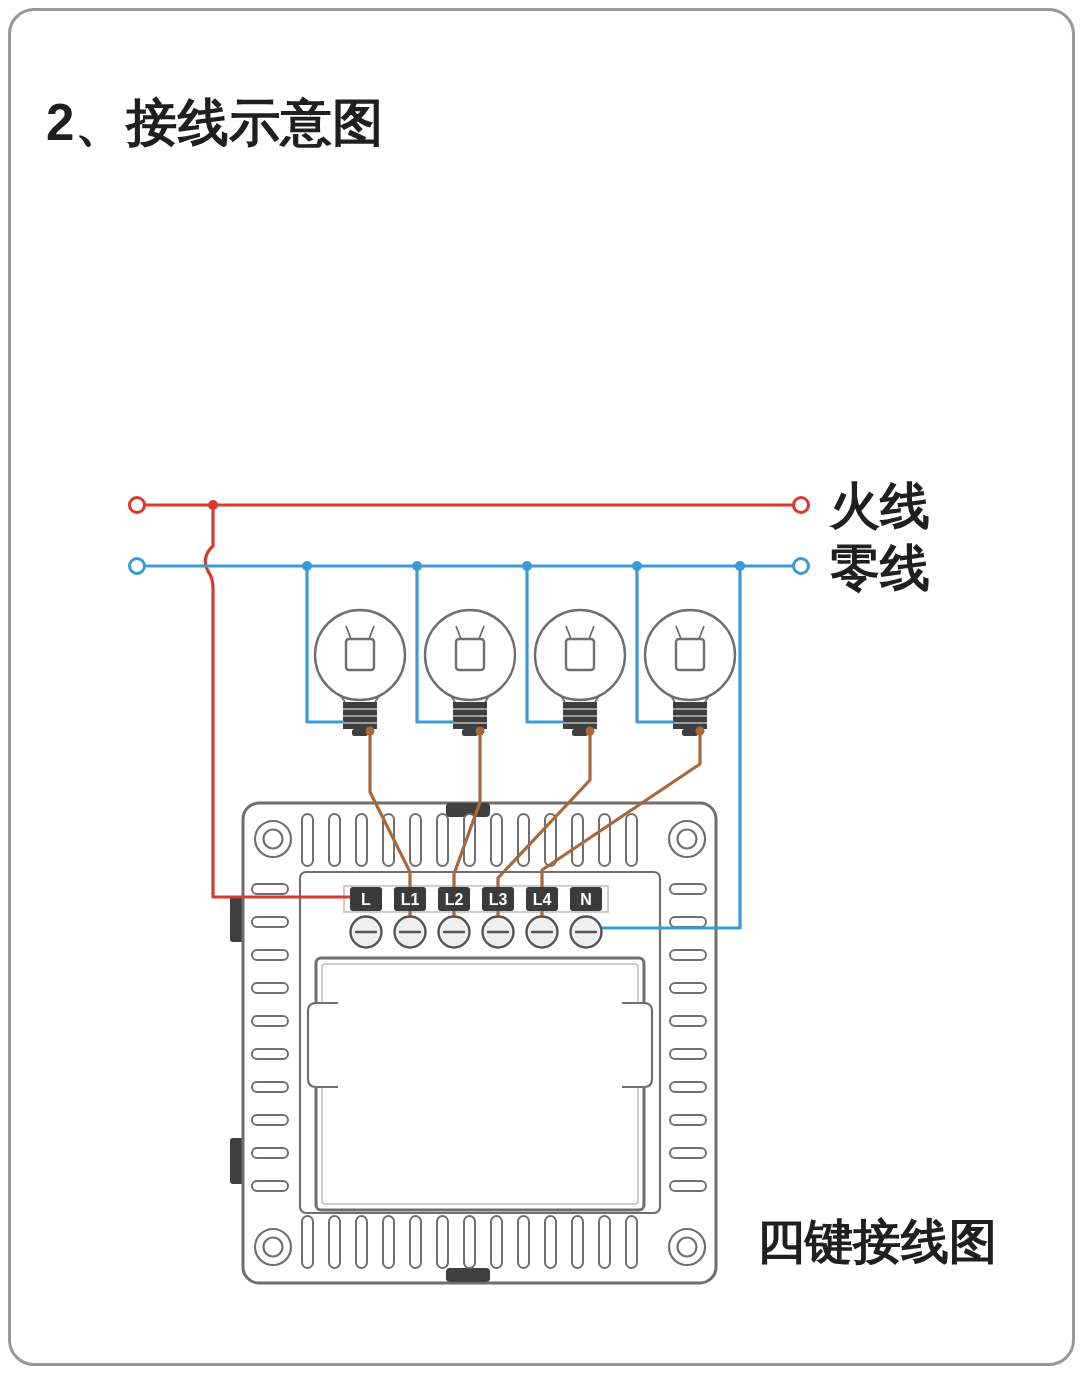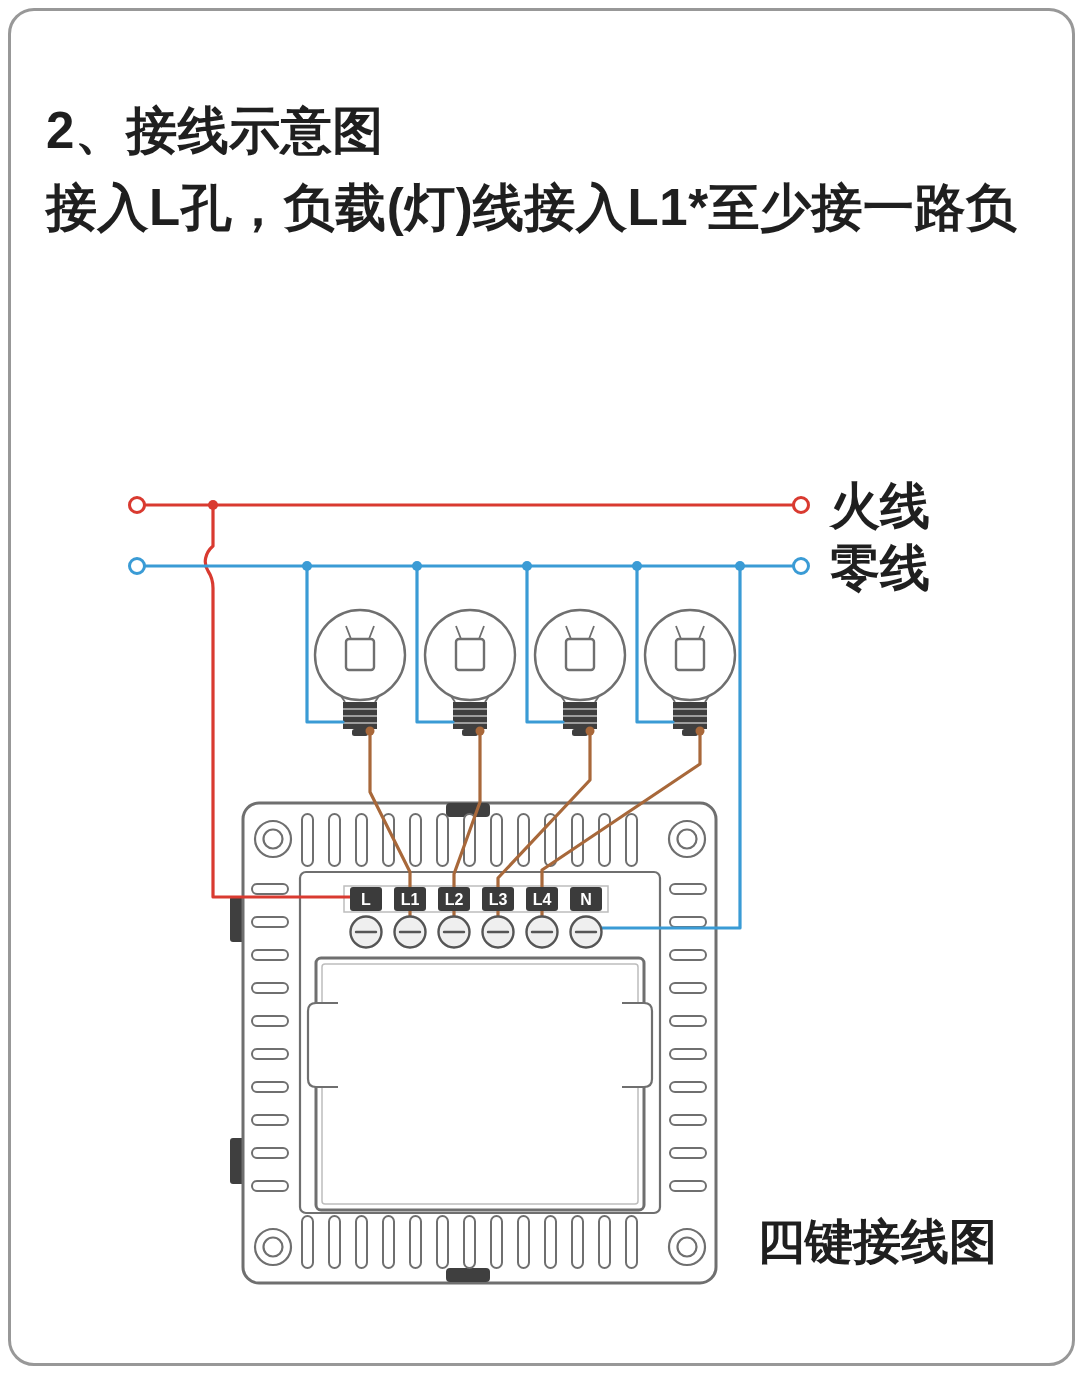--- a/index.html
+++ b/index.html
@@ -5,21 +5,21 @@
   html,body { margin:0; padding:0; background:#ffffff; }
   .page {
     position:relative; width:1083px; height:1374px; background:#fff; overflow:hidden;
     font-family:"Liberation Sans", sans-serif; color:#232323;
   }
   .card-frame {
     position:absolute; inset:8px; border:3px solid #989898; border-radius:26px;
     pointer-events:none;
   }
   .text-block {
-    position:absolute; left:46px; top:92px; width:990px;
+    position:absolute; left:46px; top:84px; width:990px;
     font-size:51px; line-height:77px; font-weight:600; color:#1f1f1f;
     letter-spacing:0.5px;
   }
   .diagram-svg { position:absolute; left:0; top:0; width:1083px; height:1374px; }
 
   
   .wire { fill:none; stroke-width:3.2; stroke-linejoin:round; stroke-linecap:round; }
   .live    { stroke:var(--live,#d93a30); }
   .neutral { stroke:var(--neutral,#3a9bd5); }
   .load    { stroke:var(--load,#a8683a); }
@@ -52,21 +52,20 @@
                   font-family:"Liberation Sans", sans-serif; }
 </style>
 </head>
 <body>
 
 <div class="page">
   <div class="card-frame"></div>
 
   <div class="text-block">
     <div>2、接线示意图</div>
-    <div>接入L孔，负载(灯)线接入L1*至少接一路负</div>
   </div>
 
   <svg class="diagram-svg" viewBox="0 0 1083 1374">
     <defs>
       <rect id="slotV" width="11" height="52" rx="5.5"></rect>
       <rect id="slotH" width="36" height="10" rx="5"></rect>
       <g id="bulb-shape">
         <circle r="45" class="bulb-line"></circle>
         <path d="M-9,-16 L-14,-29 M9,-16 L14,-29" class="bulb-thin"></path>
         <rect x="-14" y="-16" width="28" height="31" rx="3" class="bulb-line"></rect>

